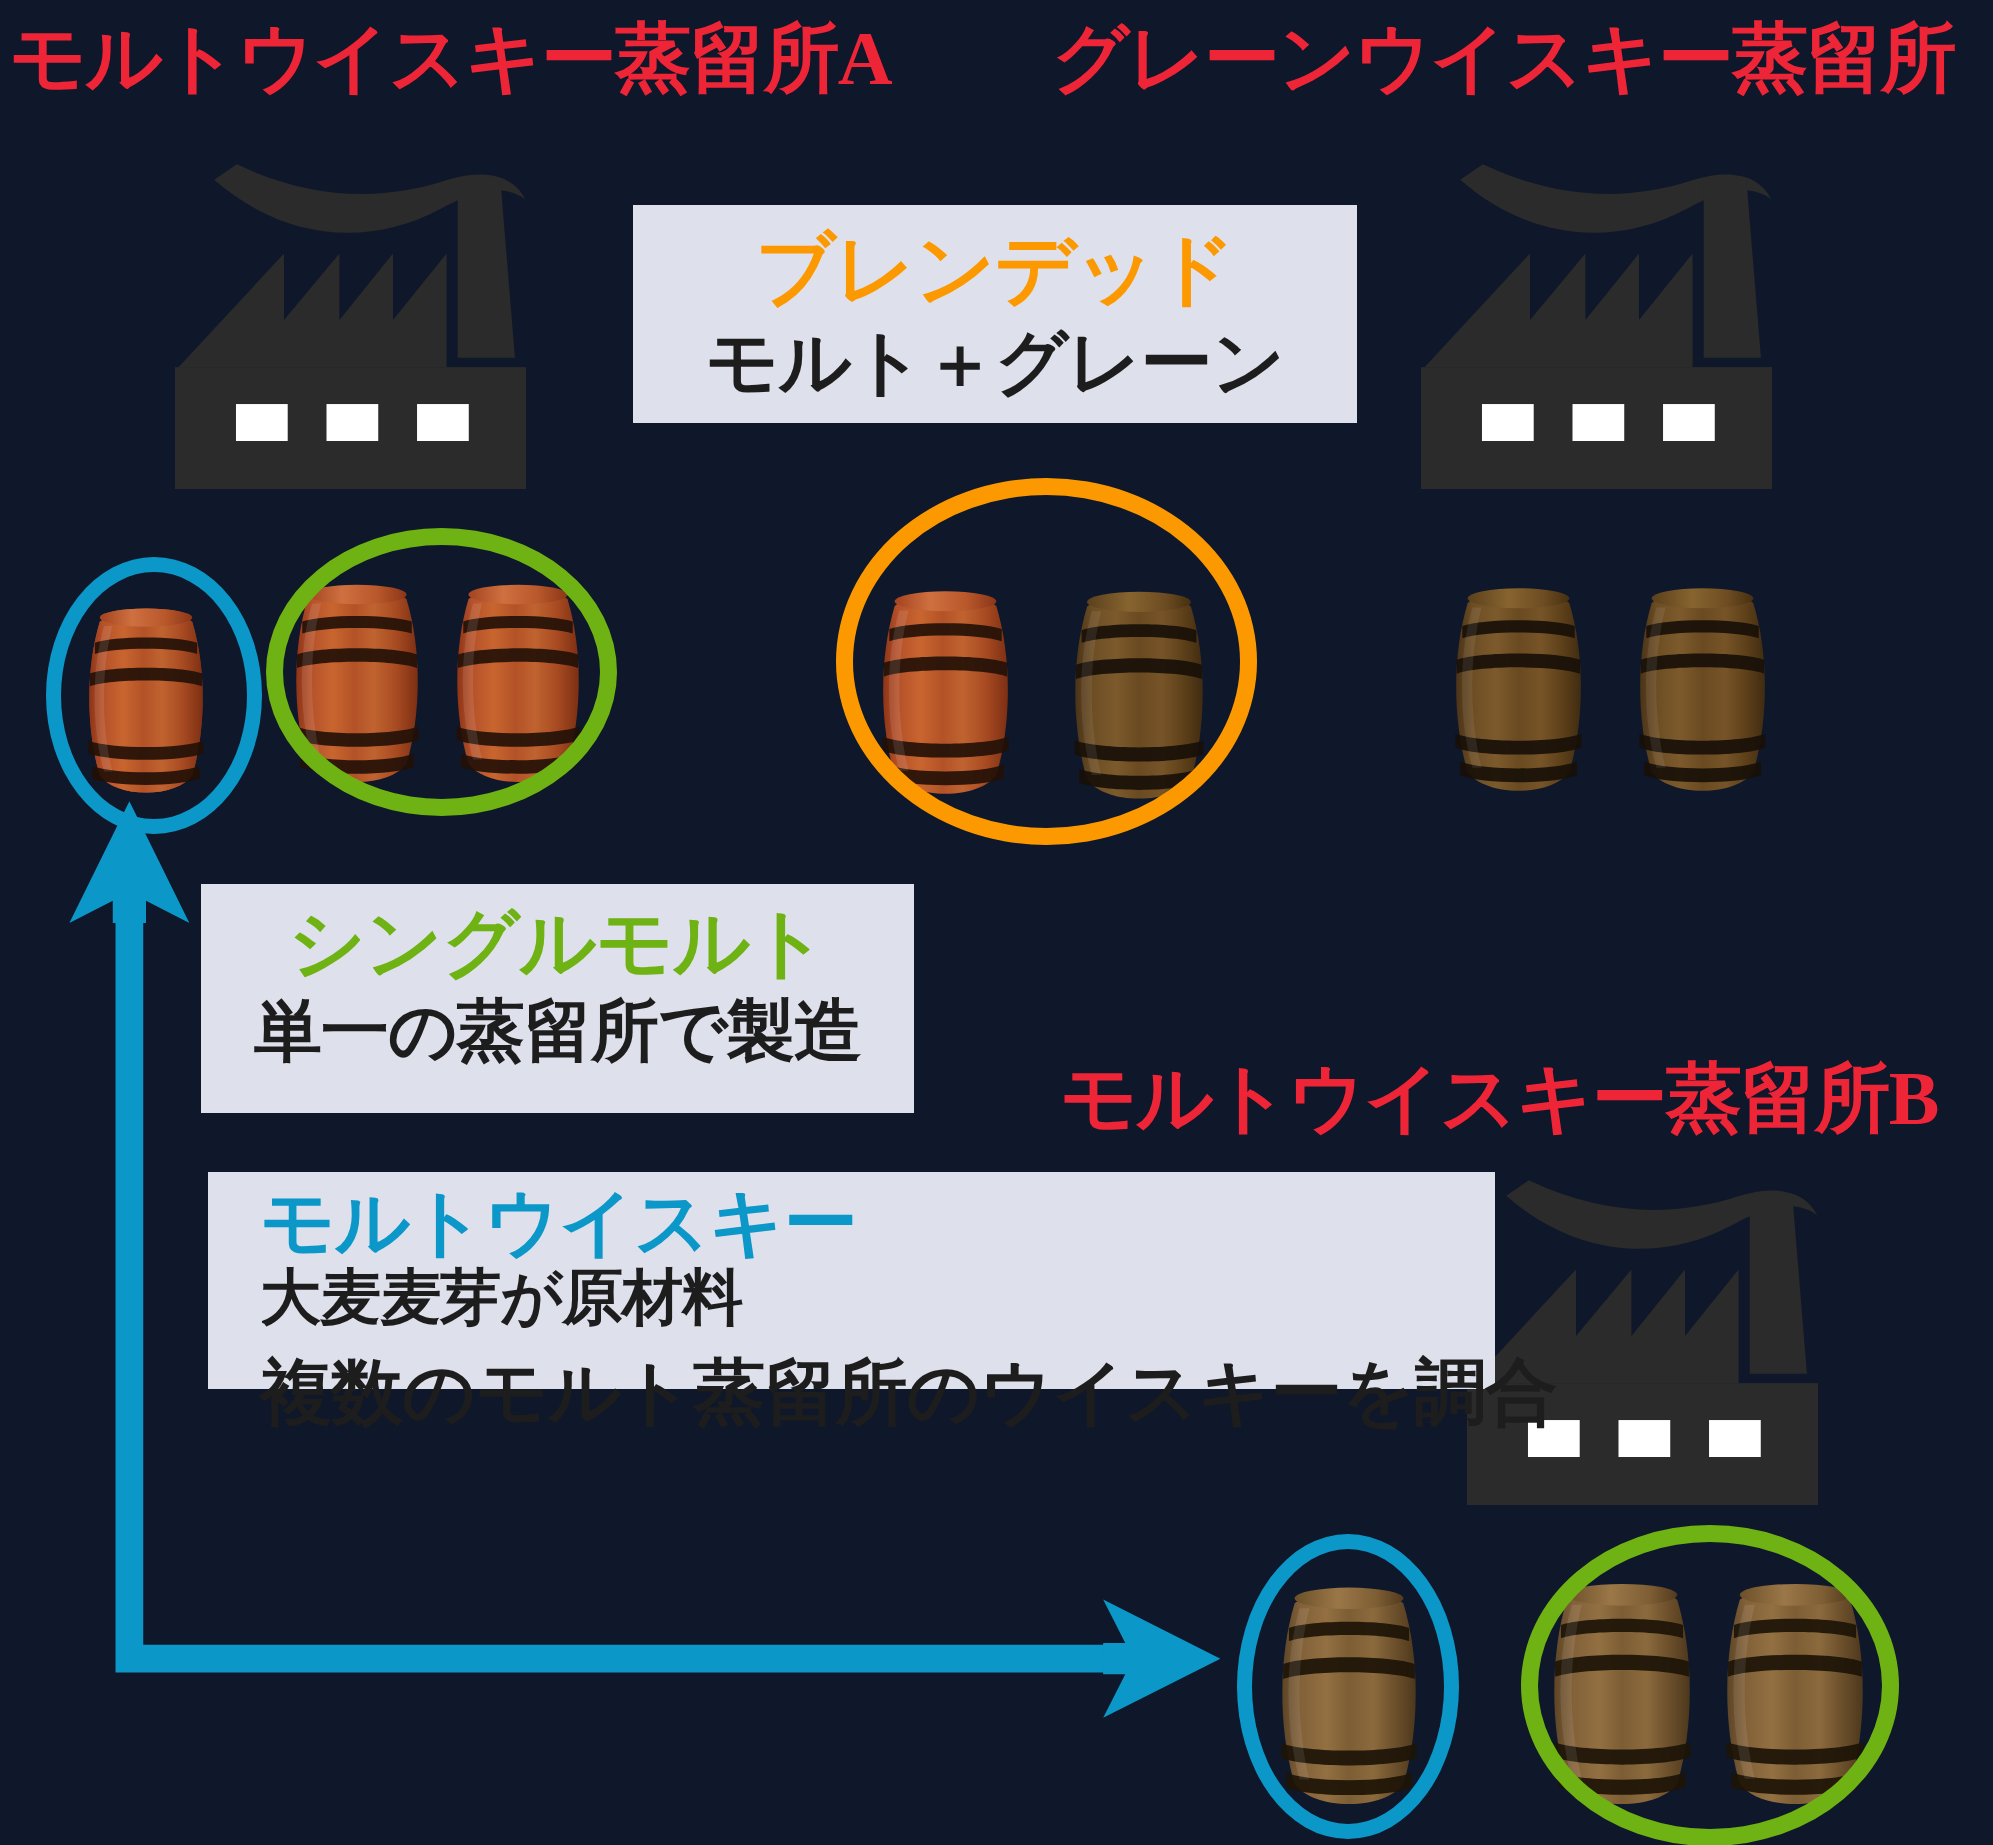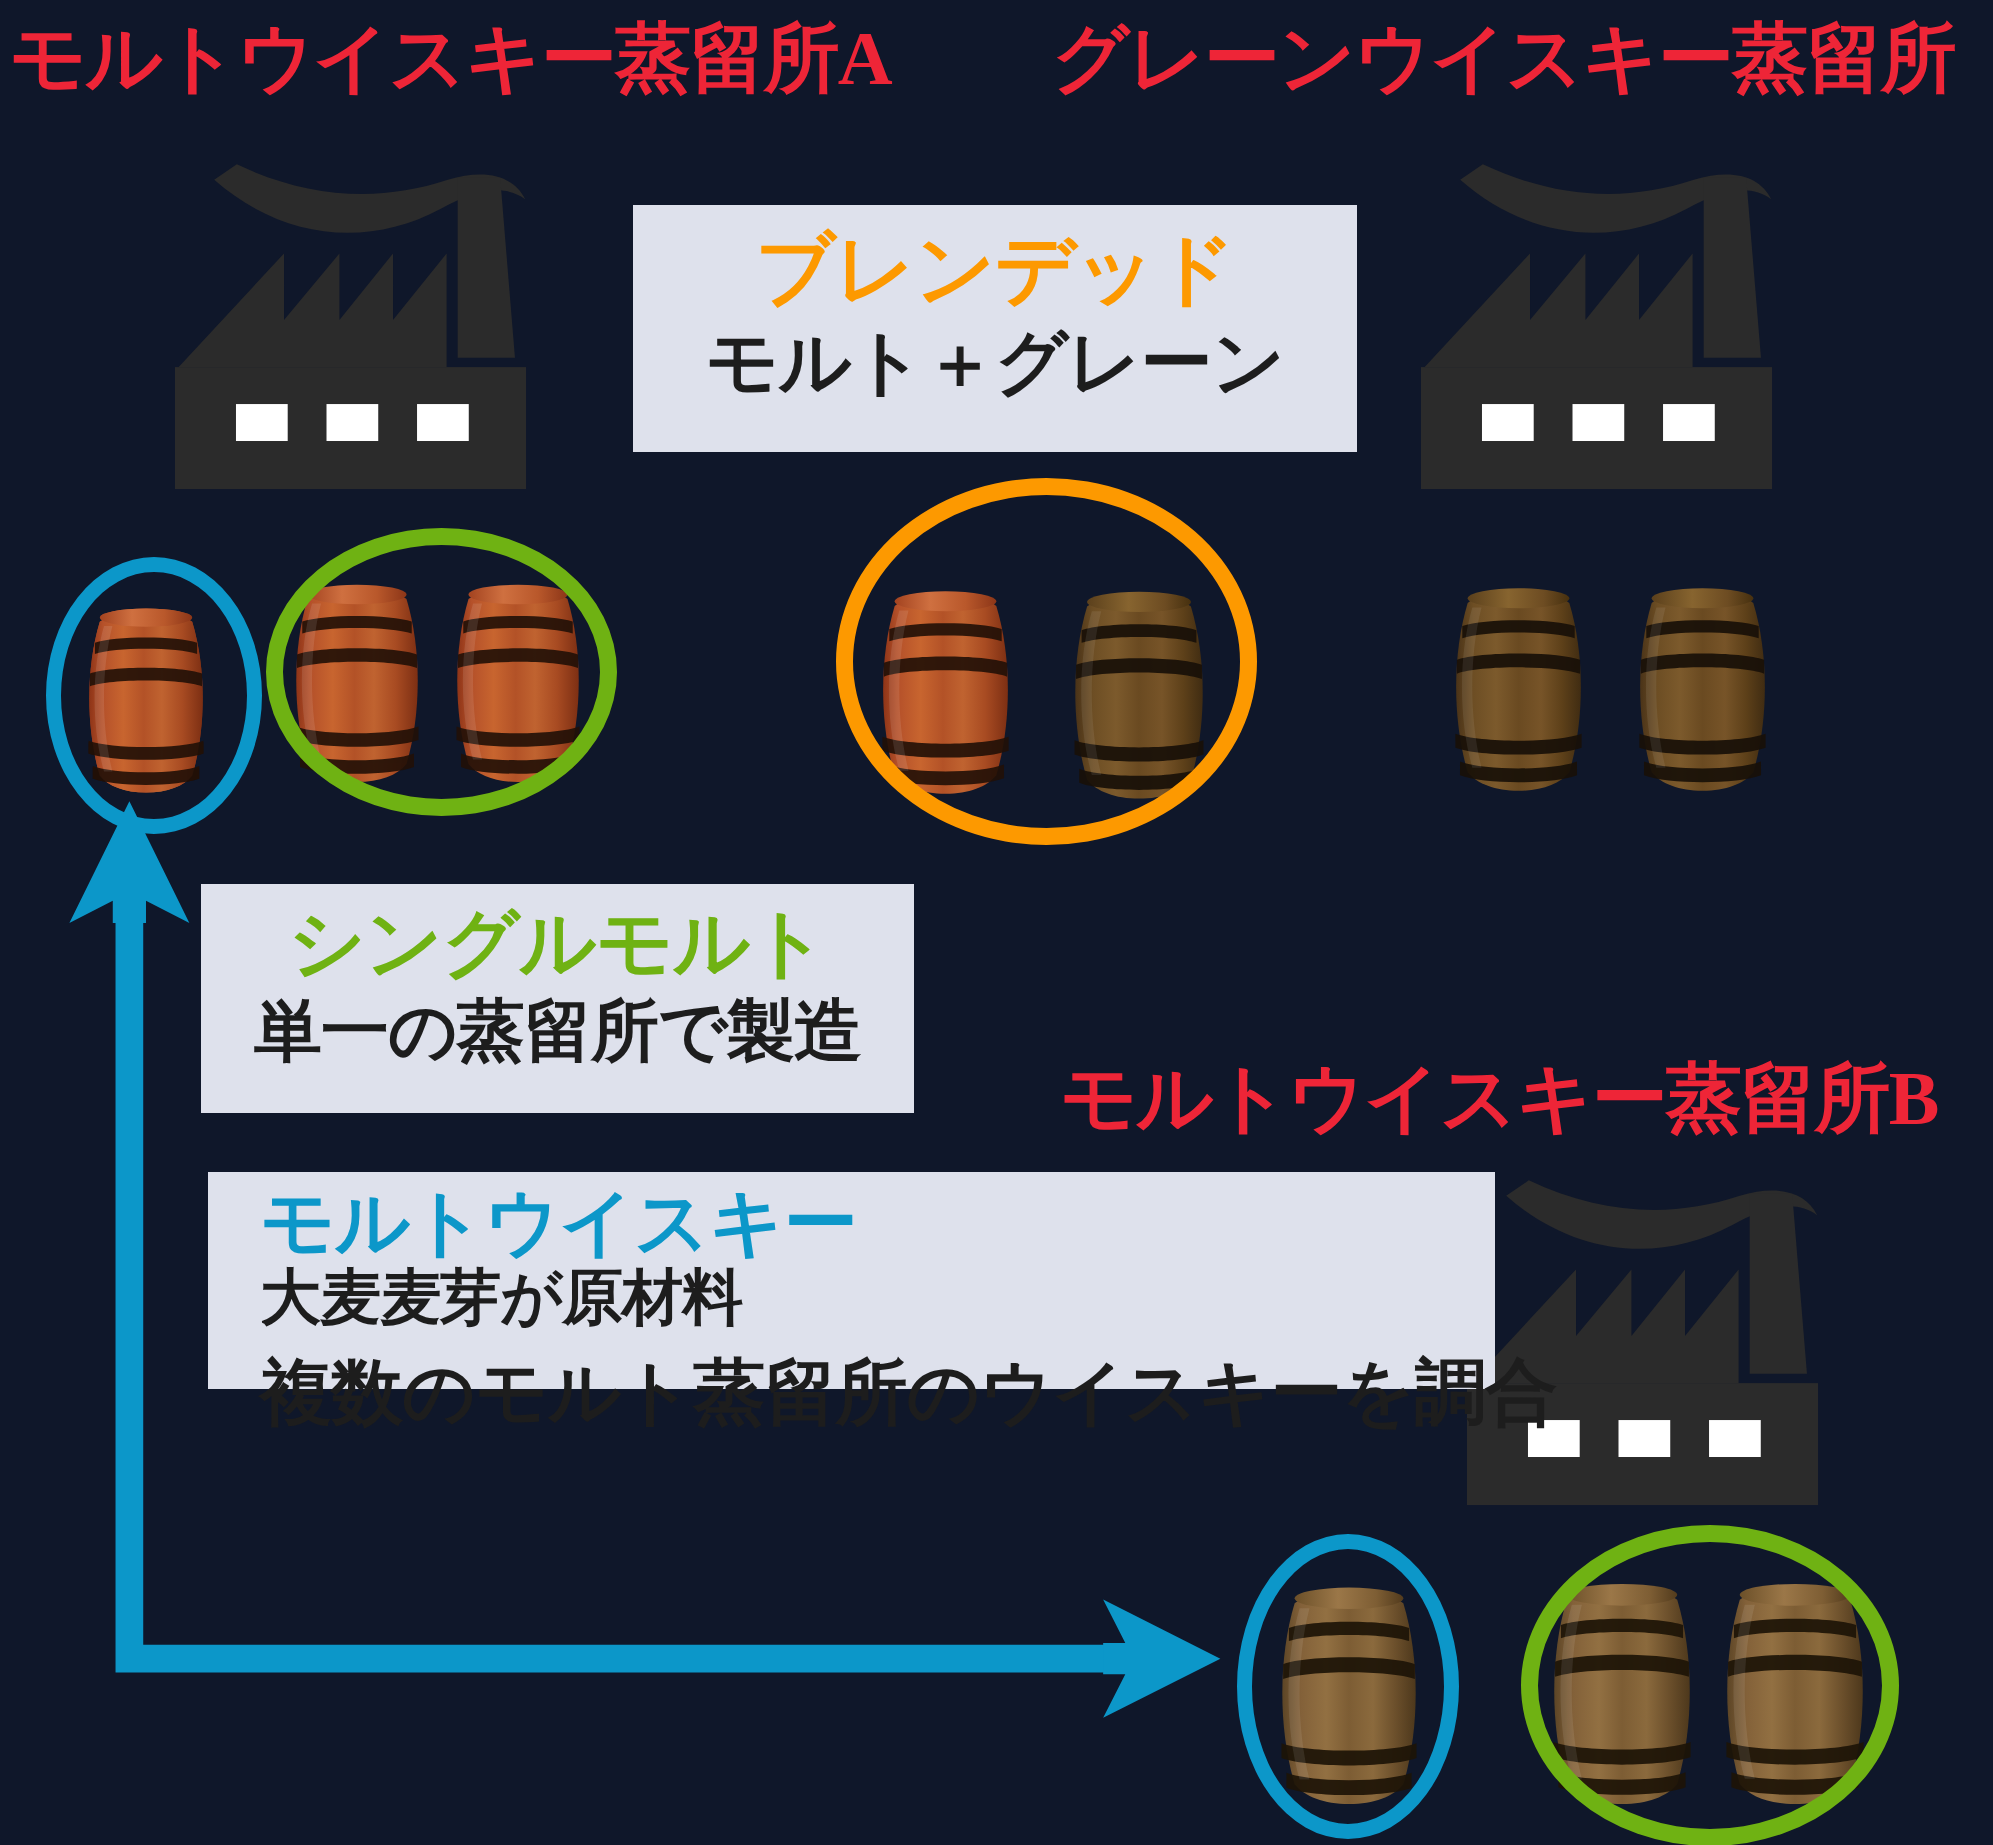--- a/index.html
+++ b/index.html
@@ -163,21 +163,21 @@
       <path d="M22 26 C95 88 185 96 262 56 C300 36 330 30 352 46 C340 22 310 14 270 26 C196 50 120 44 46 10 Z" transform="translate(20,18) scale(1.02,1.05)" fill="#2b2b2b"></path>
       <polygon points="306,43 352,43 368,238 306,238" fill="#2b2b2b"></polygon>
       <polygon points="4,248 118,125 118,197 178,125 178,197 236,125 236,197 294,125 294,248" fill="#2b2b2b"></polygon>
       <rect x="0" y="248" width="380" height="132" fill="#2b2b2b"></rect>
       <rect x="66" y="288" width="56" height="40" fill="#ffffff"></rect>
       <rect x="164" y="288" width="56" height="40" fill="#ffffff"></rect>
       <rect x="262" y="288" width="56" height="40" fill="#ffffff"></rect>
     </svg>
   </div>
 
-  <div class="abs panel" style="left:633px;top:205px;width:724px;height:247px;">
+  <div class="abs panel" style="left:633px;top:205px;width:724px;height:218px;">
     <div class="head" style="color:#fd9900;font-size:79px;padding:24px 0 0 0;text-align:center;">ブレンデッド</div>
     <div class="sub" style="font-size:72px;text-align:center;padding-top:11px;">モルト＋グレーン</div>
   </div>
 
   <div class="barrel" style="left:76px;top:591px;width:140px;height:210px;">
     <svg viewBox="0 0 200 300">
       <use href="#barrelShape" x="0" y="0" fill="url(#gRed)"></use>
       <path d="M34 44 C14 110 14 196 34 264 C46 279 70 288 100 288 C130 288 154 279 166 264 C186 196 186 110 166 44 C152 33 128 27 100 27 C72 27 48 33 34 44 Z" fill="url(#gRed)"></path>
       <ellipse cx="100" cy="38" rx="66" ry="13" fill="url(#gRedTop)"></ellipse>
       <g fill="#211007" opacity=".9">

